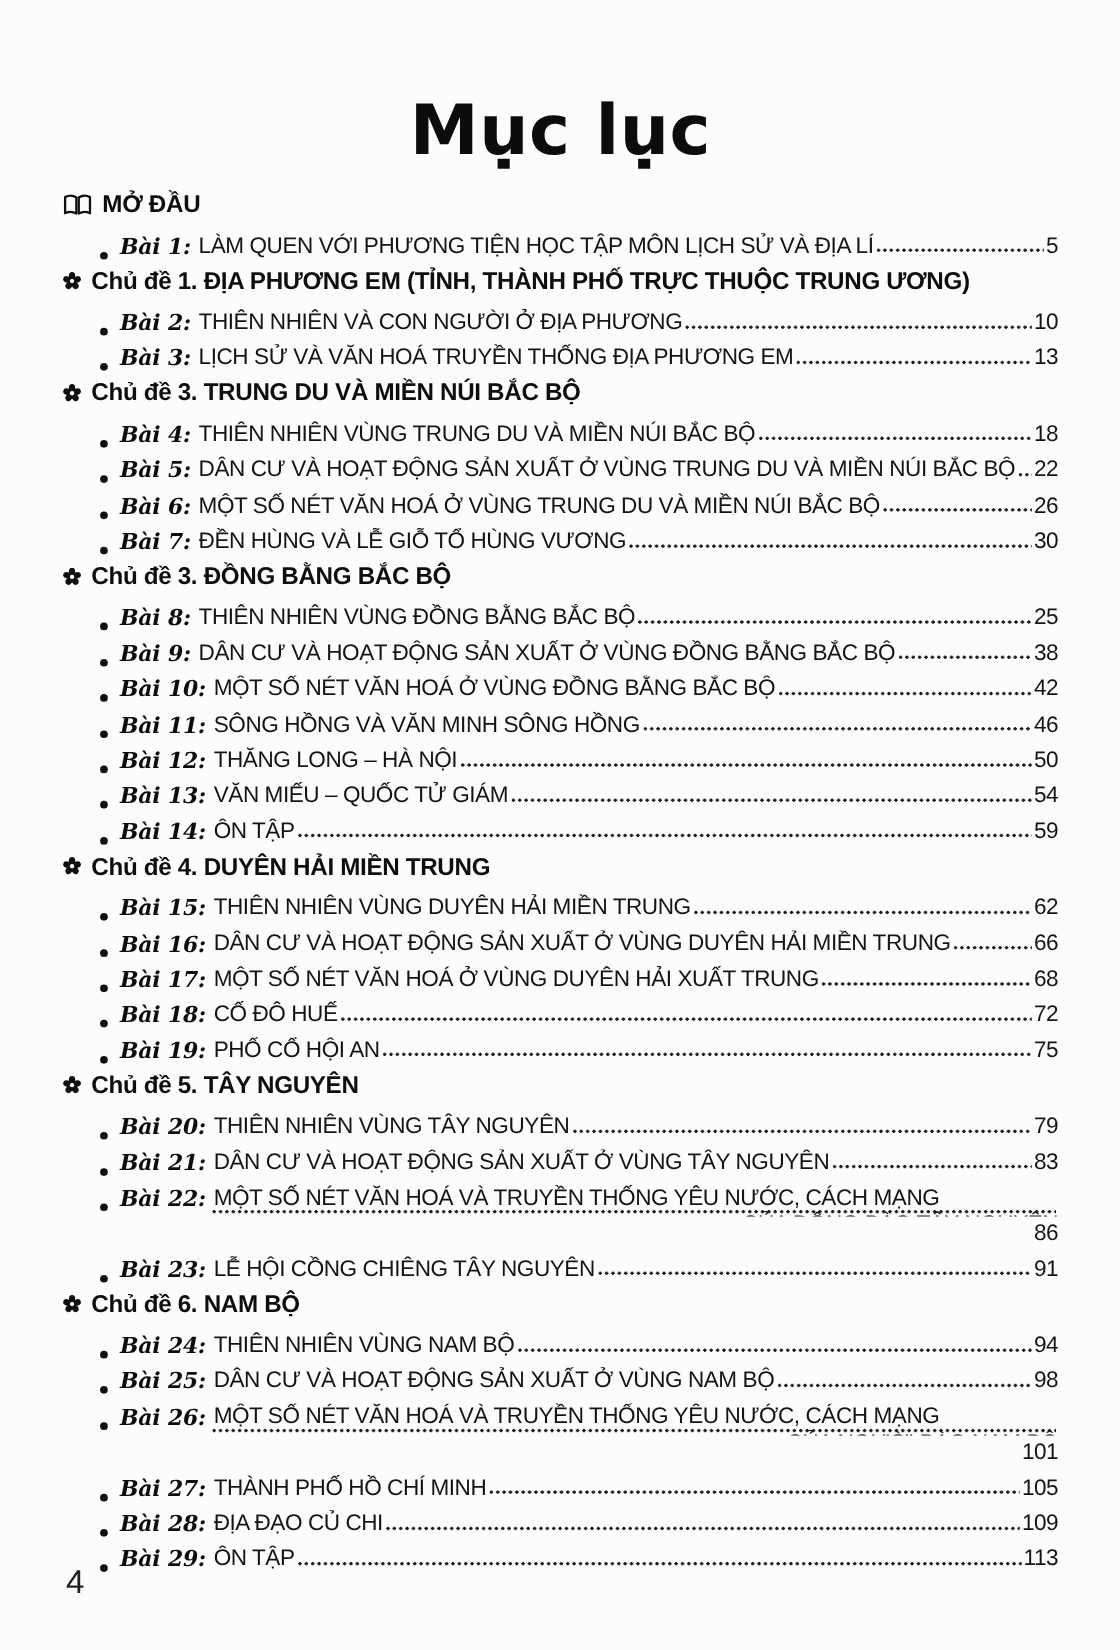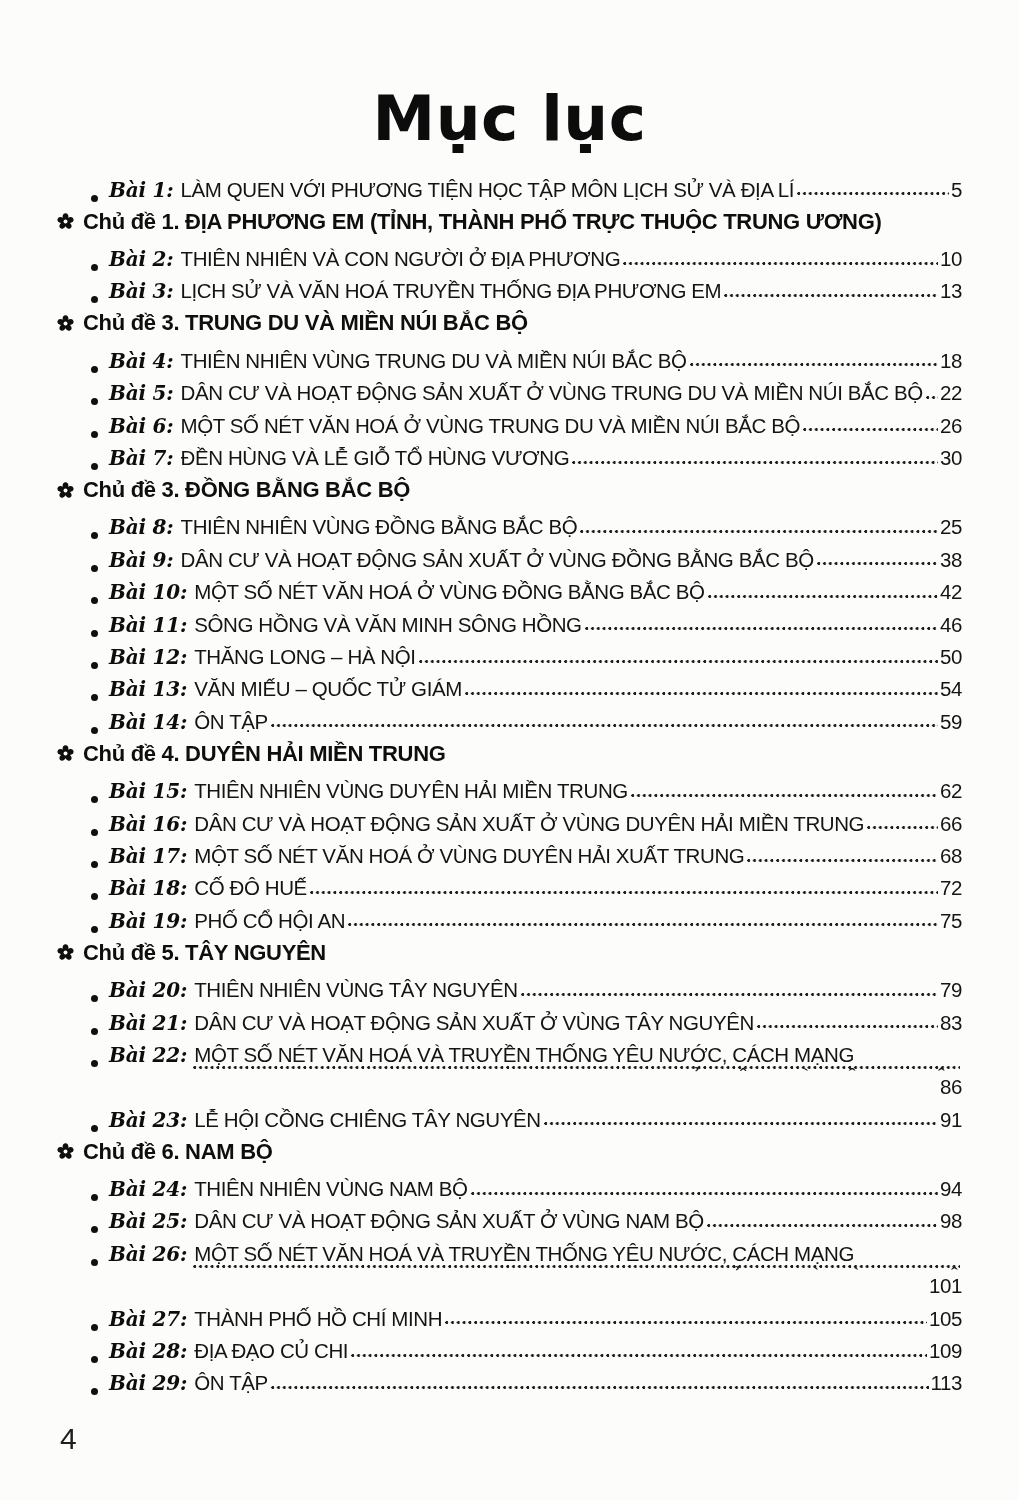--- a/index.html
+++ b/index.html
@@ -66,20 +66,30 @@
     font-size:30px; color:#1f1f1f; letter-spacing:0;
   }
 </style>
 </head>
 <body>
 
 <div class="page">
   <h1 class="title">Mục lục</h1>
   <div class="toc" id="toc">
   <div class="section">
+    <div class="section-heading">
+      <span class="marker">
+        <svg width="27" height="21" viewBox="0 0 27 21" aria-hidden="true">
+          <path d="M2.2 3.2 C5.5 1.4 9.5 1.5 12.4 3.6 L12.4 18.2 C9.5 16.3 5.5 16.2 2.2 17.8 Z" fill="none" stroke="#0f0f0f" stroke-width="2.1" stroke-linejoin="round"></path>
+          <path d="M24.8 3.2 C21.5 1.4 17.5 1.5 14.6 3.6 L14.6 18.2 C17.5 16.3 21.5 16.2 24.8 17.8 Z" fill="none" stroke="#0f0f0f" stroke-width="2.1" stroke-linejoin="round"></path>
+        </svg>
+      </span>
+
+      <span class="heading-text">MỞ ĐẦU</span>
+    </div>
     <div class="items">
   <div class="row">
     <span class="bullet"></span>
     <span class="lesson-label">Bài 1:</span>
     <span class="lesson-title">LÀM QUEN VỚI PHƯƠNG TIỆN HỌC TẬP MÔN LỊCH SỬ VÀ ĐỊA LÍ</span>
     <span class="dots"></span>
     <span class="pageno">5</span>
   </div>
 </div>
   </div>

